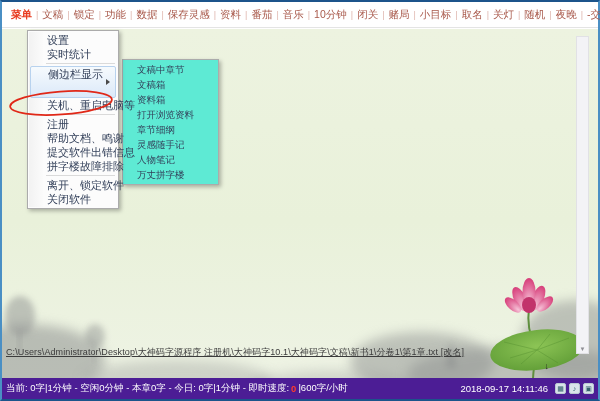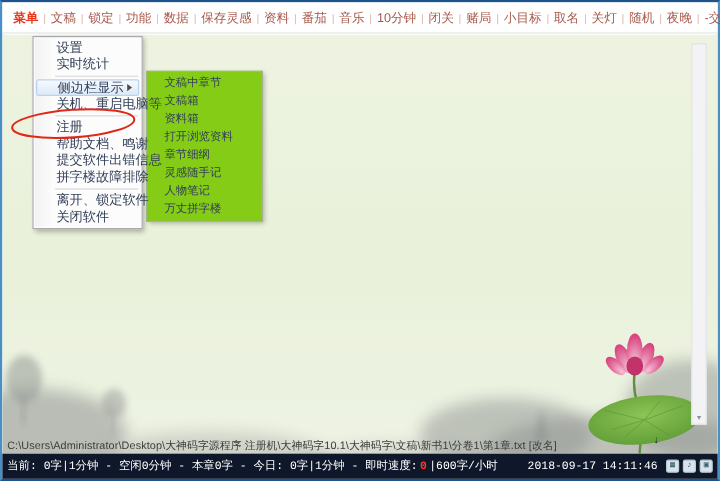--- a/index.html
+++ b/index.html
@@ -14,56 +14,56 @@
     font-size:10.5px; white-space:nowrap; z-index:6; }
   .mb-items { display:flex; align-items:center; }
   .mb-item { color:#a8584a; padding:0 3px; cursor:default; }
   .mb-item.active { color:#e8391d; font-weight:bold; }
   .mb-sep { color:#dfb6ae; padding:0 1px; font-size:9px; }
 
   
   .content { position:absolute; left:0; top:27px; right:0; bottom:21px;
     background:linear-gradient(180deg,#edf3e0 0%,#e9f1da 55%,#eef3e4 100%); overflow:hidden; }
   .painting { position:absolute; left:0; bottom:0; z-index:1; }
-  .filepath { position:absolute; left:4px; bottom:0; font-size:9px; color:#3c3c3c;
-    white-space:nowrap; z-index:5; letter-spacing:.1px; }
+  .filepath { position:absolute; left:4px; bottom:19px; font-size:9px; color:#3c3c3c;
+    white-space:nowrap; z-index:5; letter-spacing:.1px;text-decoration:underline; }
   .down-mark { position:absolute; right:49px; bottom:7px; font-size:9px; color:#222; z-index:5; }
   .scrollbar { position:absolute; right:9px; top:7px; width:13px; height:318px;
     background:#f3f3f6; border:1px solid #e1e1e5; z-index:4; }
   .sb-down { position:absolute; bottom:1px; left:0; width:100%; text-align:center;
     font-size:6px; color:#8f8f95; }
 
   
   .dropdown { position:absolute; left:25px; top:28px; width:92px; background:#fcfcfc;
     border:1px solid #ababab; box-shadow:2px 2px 4px rgba(0,0,0,.28); z-index:10;
     padding:2px 0; font-size:11px; color:#33405a; }
   .dropdown::before { content:""; position:absolute; left:1px; top:1px; bottom:1px; width:14px;
     background:linear-gradient(90deg,#f2f2f2,#fbfbfb); }
   .dd-item { position:relative; height:14px; line-height:14px; padding-left:19px;
     white-space:nowrap; cursor:default; }
-  .dd-item.hl { height:14px; line-height:14px; margin:0 2px; padding-left:17px;
+  .dd-item.hl { height:32px; line-height:14px; margin:0 2px; padding-left:17px;
     background:linear-gradient(180deg,#f6fafd,#dbe9f9);
     border:1px solid #b8d2ee; border-radius:2px; }
   .dd-arrow { position:absolute; right:5px; top:50%; margin-top:-3.5px; width:0; height:0;
     border-left:4px solid #4a4a4a; border-top:3.5px solid transparent; border-bottom:3.5px solid transparent; }
   .dd-sep { height:1px; background:#dadada; margin:2px 3px 2px 18px; }
 
   
-  .submenu { position:absolute; left:120px; top:57px; width:97px; background:#84cc16;
+  .submenu { position:absolute; left:120px; top:57px; width:97px; background:#5eead4;
     border:1px solid #ababab; box-shadow:2px 2px 4px rgba(0,0,0,.28); z-index:9;
     padding:2px 0; font-size:9.5px; color:#33405a; }
   .sm-item { height:15px; line-height:15px; padding-left:14px; white-space:nowrap; cursor:default; }
 
   
   .annotation { position:absolute; left:2px; top:86px; z-index:12; pointer-events:none; }
 
   
-  .statusbar { position:absolute; left:0; right:0; bottom:0; height:21px; background:#0f172a;
+  .statusbar { position:absolute; left:0; right:0; bottom:0; height:21px; background:#4c1d95;
     color:#fff; font-size:9.5px; display:flex; align-items:center; justify-content:space-between;
-    padding:0 4px; white-space:nowrap; z-index:6;font-family:Liberation Mono, monospace; }
+    padding:0 4px; white-space:nowrap; z-index:6; }
   .sb-left, .sb-right { display:flex; align-items:center; }
   .sb-red { color:#ff3b2a; font-weight:bold; padding:0 2px; }
   .sb-time { margin-left:8px;text-align:center; }
   .tray { display:flex; gap:3px; margin-left:7px; }
   .tray-icon { width:11px; height:11px; background:#d9e4ea; border:1px solid #b9cad2;
     border-radius:2px; color:#35606f; font-size:7px; line-height:9px; text-align:center; }
 </style>
 </head>
 <body>
 

